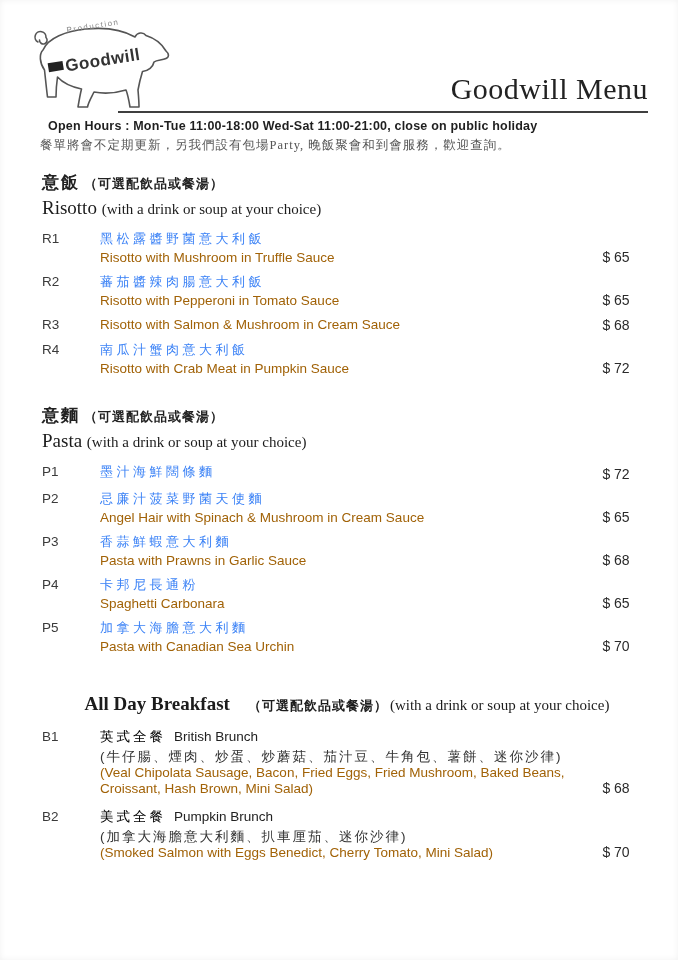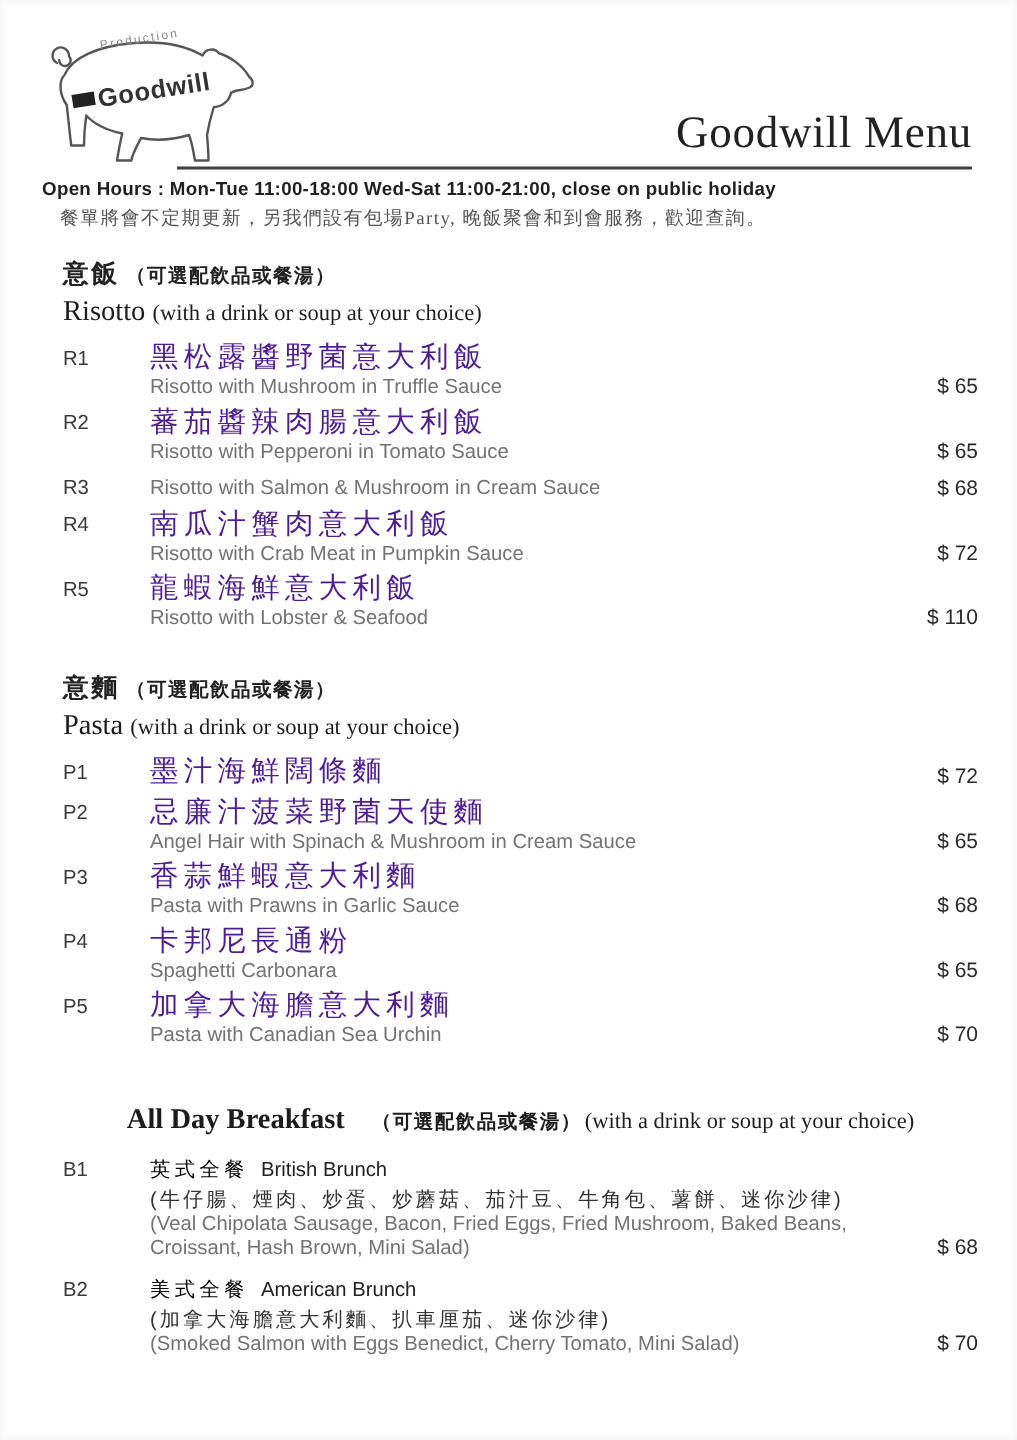--- a/index.html
+++ b/index.html
@@ -10,42 +10,42 @@
   .page{position:absolute;inset:0;background:#fff;box-shadow:inset 0 0 6px rgba(0,0,0,.06);}
   
   .logo{position:absolute;left:26px;top:20px;width:152px;height:98px;}
   .logo svg{position:absolute;left:0;top:0;}
   .logo-text{position:absolute;left:22px;top:32px;transform:rotate(-9deg);white-space:nowrap;}
   .logo-badge{display:inline-block;width:15px;height:9px;background:#222;margin-right:2px;vertical-align:2px;}
   .gw{font-weight:bold;font-size:17px;letter-spacing:.5px;color:#333;}
   .prod{font-size:8px;color:#8a8a8a;letter-spacing:1.5px;margin:-3px 0 0 40px;transform:rotate(-9deg);}
   .menu-title{position:absolute;right:30px;top:72px;font-family:"Liberation Serif",serif;font-size:30px;color:#222;letter-spacing:.5px;}
   .rule{position:absolute;top:111px;left:118px;right:30px;border-top:2px solid #3f3f3f;}
-  .hours{position:absolute;top:119px;left:28px;font-weight:bold;font-size:12.5px;color:#1f1f1f;letter-spacing:.2px;}
+  .hours{position:absolute;top:119px;left:48px;font-weight:bold;font-size:12.5px;color:#1f1f1f;letter-spacing:.2px;}
   .note{position:absolute;top:137px;left:40px;font-family:"Liberation Serif",serif;font-size:12.5px;color:#555;letter-spacing:1px;}
   
   .menu{position:absolute;top:171px;left:42px;right:26px;}
   .sec{margin-bottom:27px;}
   .sec-h-zh{font-size:17px;font-weight:bold;letter-spacing:2px;color:#222;}
   .zh-note{font-size:13px;letter-spacing:1px;margin-left:4px;}
   .sec-h-en{font-family:"Liberation Serif",serif;font-size:19px;color:#1c1c1c;margin:3px 0 12px 0;}
   .en-note{font-size:15px;}
   .bf-head{font-family:"Liberation Serif",serif;font-size:19px;font-weight:bold;color:#1c1c1c;margin-bottom:14px;text-align:center;}
   .bf-zh{font-family:"Liberation Sans",sans-serif;font-size:13px;font-weight:bold;letter-spacing:1px;margin-left:18px;}
   .bf-en{font-weight:normal;font-size:15px;margin-left:2px;}
   .item{display:flex;margin-bottom:8px;}
   .code{width:58px;font-size:13.5px;color:#3a3a3a;line-height:15px;flex:none;align-self:flex-start;}
   .names{flex:1;min-width:0;padding-right:10px;}
-  .zh{font-size:19px;letter-spacing:3.5px;color:#4c1d95;line-height:15px;margin-bottom:4px;}
-  .en{font-size:13.5px;color:#737373;line-height:16px;}
+  .zh{font-size:13px;letter-spacing:3.5px;color:#3b82f6;line-height:15px;margin-bottom:4px;}
+  .en{font-size:13.5px;color:#a16207;line-height:16px;}
   .btitle{font-size:13.5px;line-height:16px;margin-bottom:3px;}
   .btitle .zh-inline{letter-spacing:3px;color:#000000;}
   .btitle .en-inline{margin-left:8px;color:#222;}
   .desc-zh{font-size:13.5px;letter-spacing:2px;color:#333;line-height:17px;}
-  .price{width:72px;flex:none;text-align:right;font-size:14px;color:#2a2a2a;align-self:flex-end;line-height:16px;padding-bottom:1px;}
+  .price{width:72px;flex:none;text-align:center;font-size:14px;color:#2a2a2a;align-self:flex-end;line-height:16px;padding-bottom:1px;}
 </style>
 </head>
 <body>
 
 <div class="page">
 
   <div class="logo">
     <svg width="152" height="98" viewBox="0 0 152 98">
       <g fill="none" stroke="#555" stroke-width="1.6" stroke-linecap="round" stroke-linejoin="round">
         <path d="M12,22 a5.5,5.5 0 1 1 8,-4.5 a3.8,3.8 0 1 1 -6.5,2.5"></path>
@@ -110,28 +110,20 @@
         <span class="price">$ 68</span>
       </div>
       <div class="item">
         <span class="code">R4</span>
         <div class="names">
           <div class="zh">南瓜汁蟹肉意大利飯</div>
           <div class="en">Risotto with Crab Meat in Pumpkin Sauce</div>
         </div>
         <span class="price">$ 72</span>
       </div>
-      <div class="item">
-        <span class="code">R5</span>
-        <div class="names">
-          <div class="zh">龍蝦海鮮意大利飯</div>
-          <div class="en">Risotto with Lobster &amp; Seafood</div>
-        </div>
-        <span class="price">$ 110</span>
-      </div>
     </div>
 
     <div class="sec">
       <div class="sec-h-zh"><span>意麵</span><span class="zh-note">（可選配飲品或餐湯）</span></div>
       <div class="sec-h-en"><span>Pasta</span> <span class="en-note">(with a drink or soup at your choice)</span></div>
 
       <div class="item">
         <span class="code">P1</span>
         <div class="names">
           <div class="zh">墨汁海鮮闊條麵</div>
@@ -183,21 +175,21 @@
           <div class="btitle"><span class="zh-inline">英式全餐</span><span class="en-inline">British Brunch</span></div>
           <div class="desc-zh">(牛仔腸、煙肉、炒蛋、炒蘑菇、茄汁豆、牛角包、薯餅、迷你沙律)</div>
           <div class="en">(Veal Chipolata Sausage, Bacon, Fried Eggs, Fried Mushroom, Baked Beans, Croissant, Hash Brown, Mini Salad)</div>
         </div>
         <span class="price">$ 68</span>
       </div>
 
       <div class="item">
         <span class="code">B2</span>
         <div class="names">
-          <div class="btitle"><span class="zh-inline">美式全餐</span><span class="en-inline">American Brunch</span></div>
+          <div class="btitle"><span class="zh-inline">美式全餐</span><span class="en-inline">Pumpkin Brunch</span></div>
           <div class="desc-zh">(加拿大海膽意大利麵、扒車厘茄、迷你沙律)</div>
           <div class="en">(Smoked Salmon with Eggs Benedict, Cherry Tomato, Mini Salad)</div>
         </div>
         <span class="price">$ 70</span>
       </div>
     </div>
 
   </div>
 </div>
 

